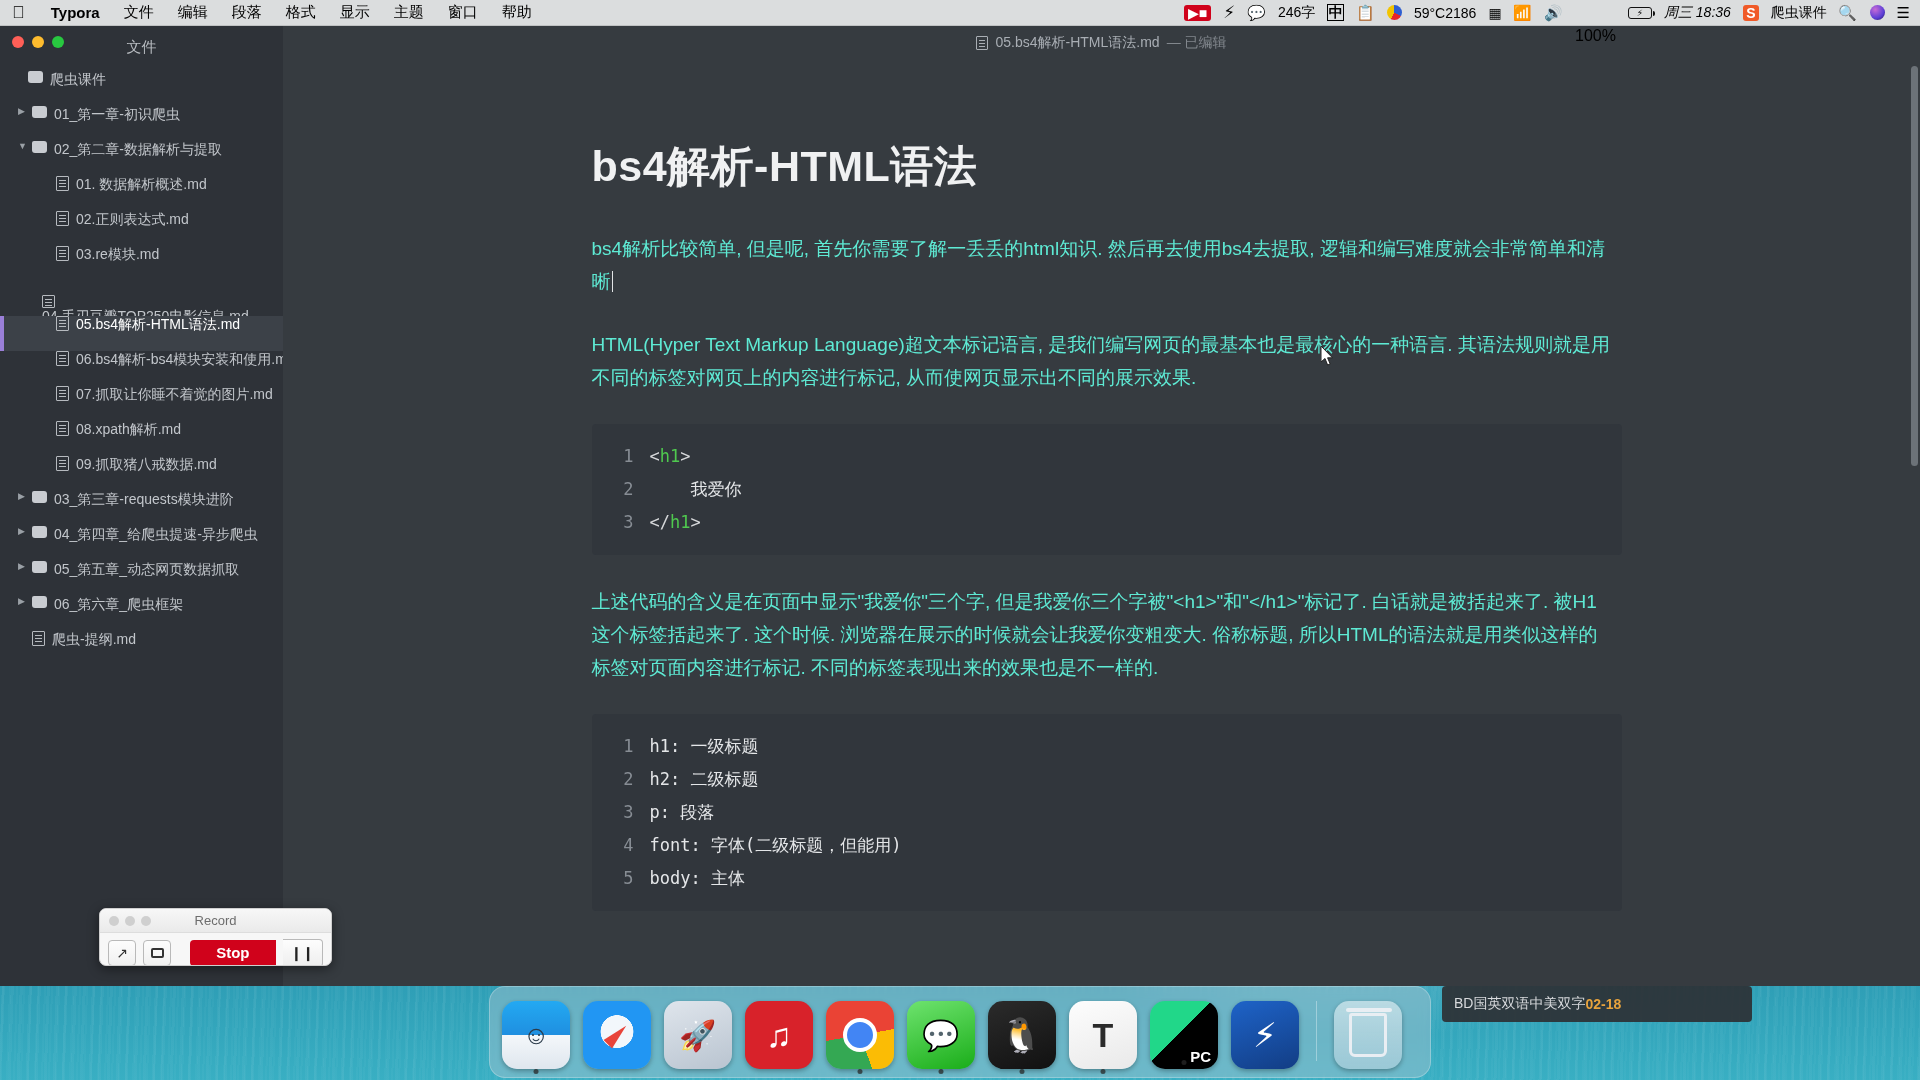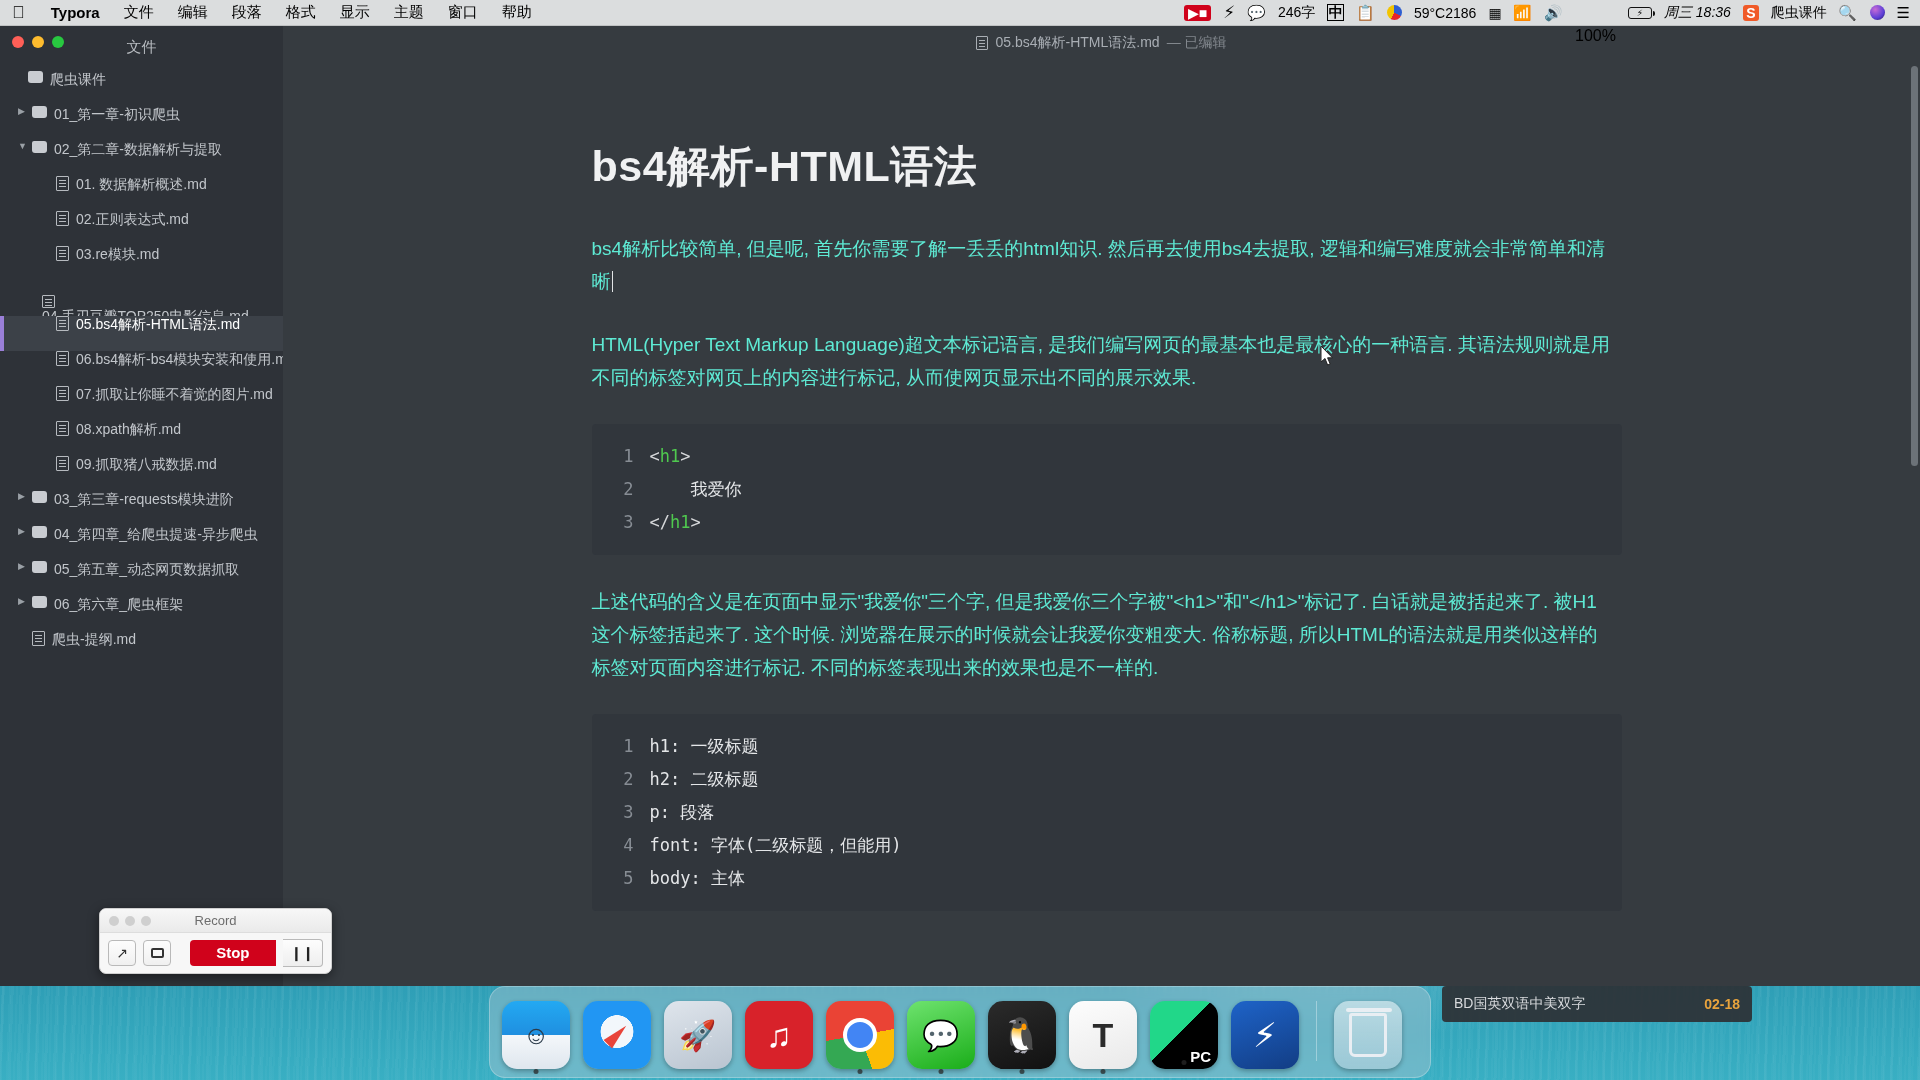--- a/index.html
+++ b/index.html
@@ -185,21 +185,21 @@
   }
 
   
   #vscroll {
     position: absolute; right: 2px; top: 40px; width: 7px; height: 400px;
     background: #8a9097; border-radius: 4px; opacity: .65;
   }
 
   
   #record {
-    position: absolute; left: 99px; top: 908px; width: 233px; height: 66px;
+    position: absolute; left: 99px; top: 908px; width: 233px; height: 58px;
     background: #f7f7f7; border-radius: 7px; z-index: 70;
     box-shadow: 0 3px 12px rgba(0,0,0,.45);
     border: 1px solid #cfcfcf; overflow: hidden;
   }
   #record .rhead {
     height: 24px; display: flex; align-items: center; position: relative;
     background: linear-gradient(#f7f7f7, #eaeaea); border-bottom: 1px solid #ddd;
   }
   #record .rdots { display: flex; gap: 6px; padding-left: 9px; }
   #record .rdots i { width: 10px; height: 10px; border-radius: 50%; background: #cfcfcf; display:block; }
@@ -220,21 +220,21 @@
   }
   #record .pause {
     background: linear-gradient(#fdfdfd,#eee); border: 1px solid #b9b9b9; border-left: none;
     border-radius: 0 4px 4px 0; padding: 4px 8px; font-size: 14px; color: #222; line-height: 18px;
   }
 
   
   #dictpop {
     position: absolute; left: 1442px; top: 986px; width: 310px; height: 36px;
     background: rgba(45,48,52,.92); border-radius: 4px; z-index: 65;
-    display: flex; align-items: center; justify-content: space-between;
+    display: flex; align-items: center; 
     padding: 0 12px; color: #d8dadd; font-size: 14px;
   }
   #dictpop .date { color: #e8a33d; font-weight: bold; }
 
   
   #dock {
     position: absolute; left: 489px; bottom: 2px; width: 942px; height: 92px;
     background: rgba(190,200,210,0.38);
     border-radius: 16px; border: 1px solid rgba(255,255,255,.25);
     display: flex; align-items: flex-end; gap: 13px; padding: 6px 12px 8px;

